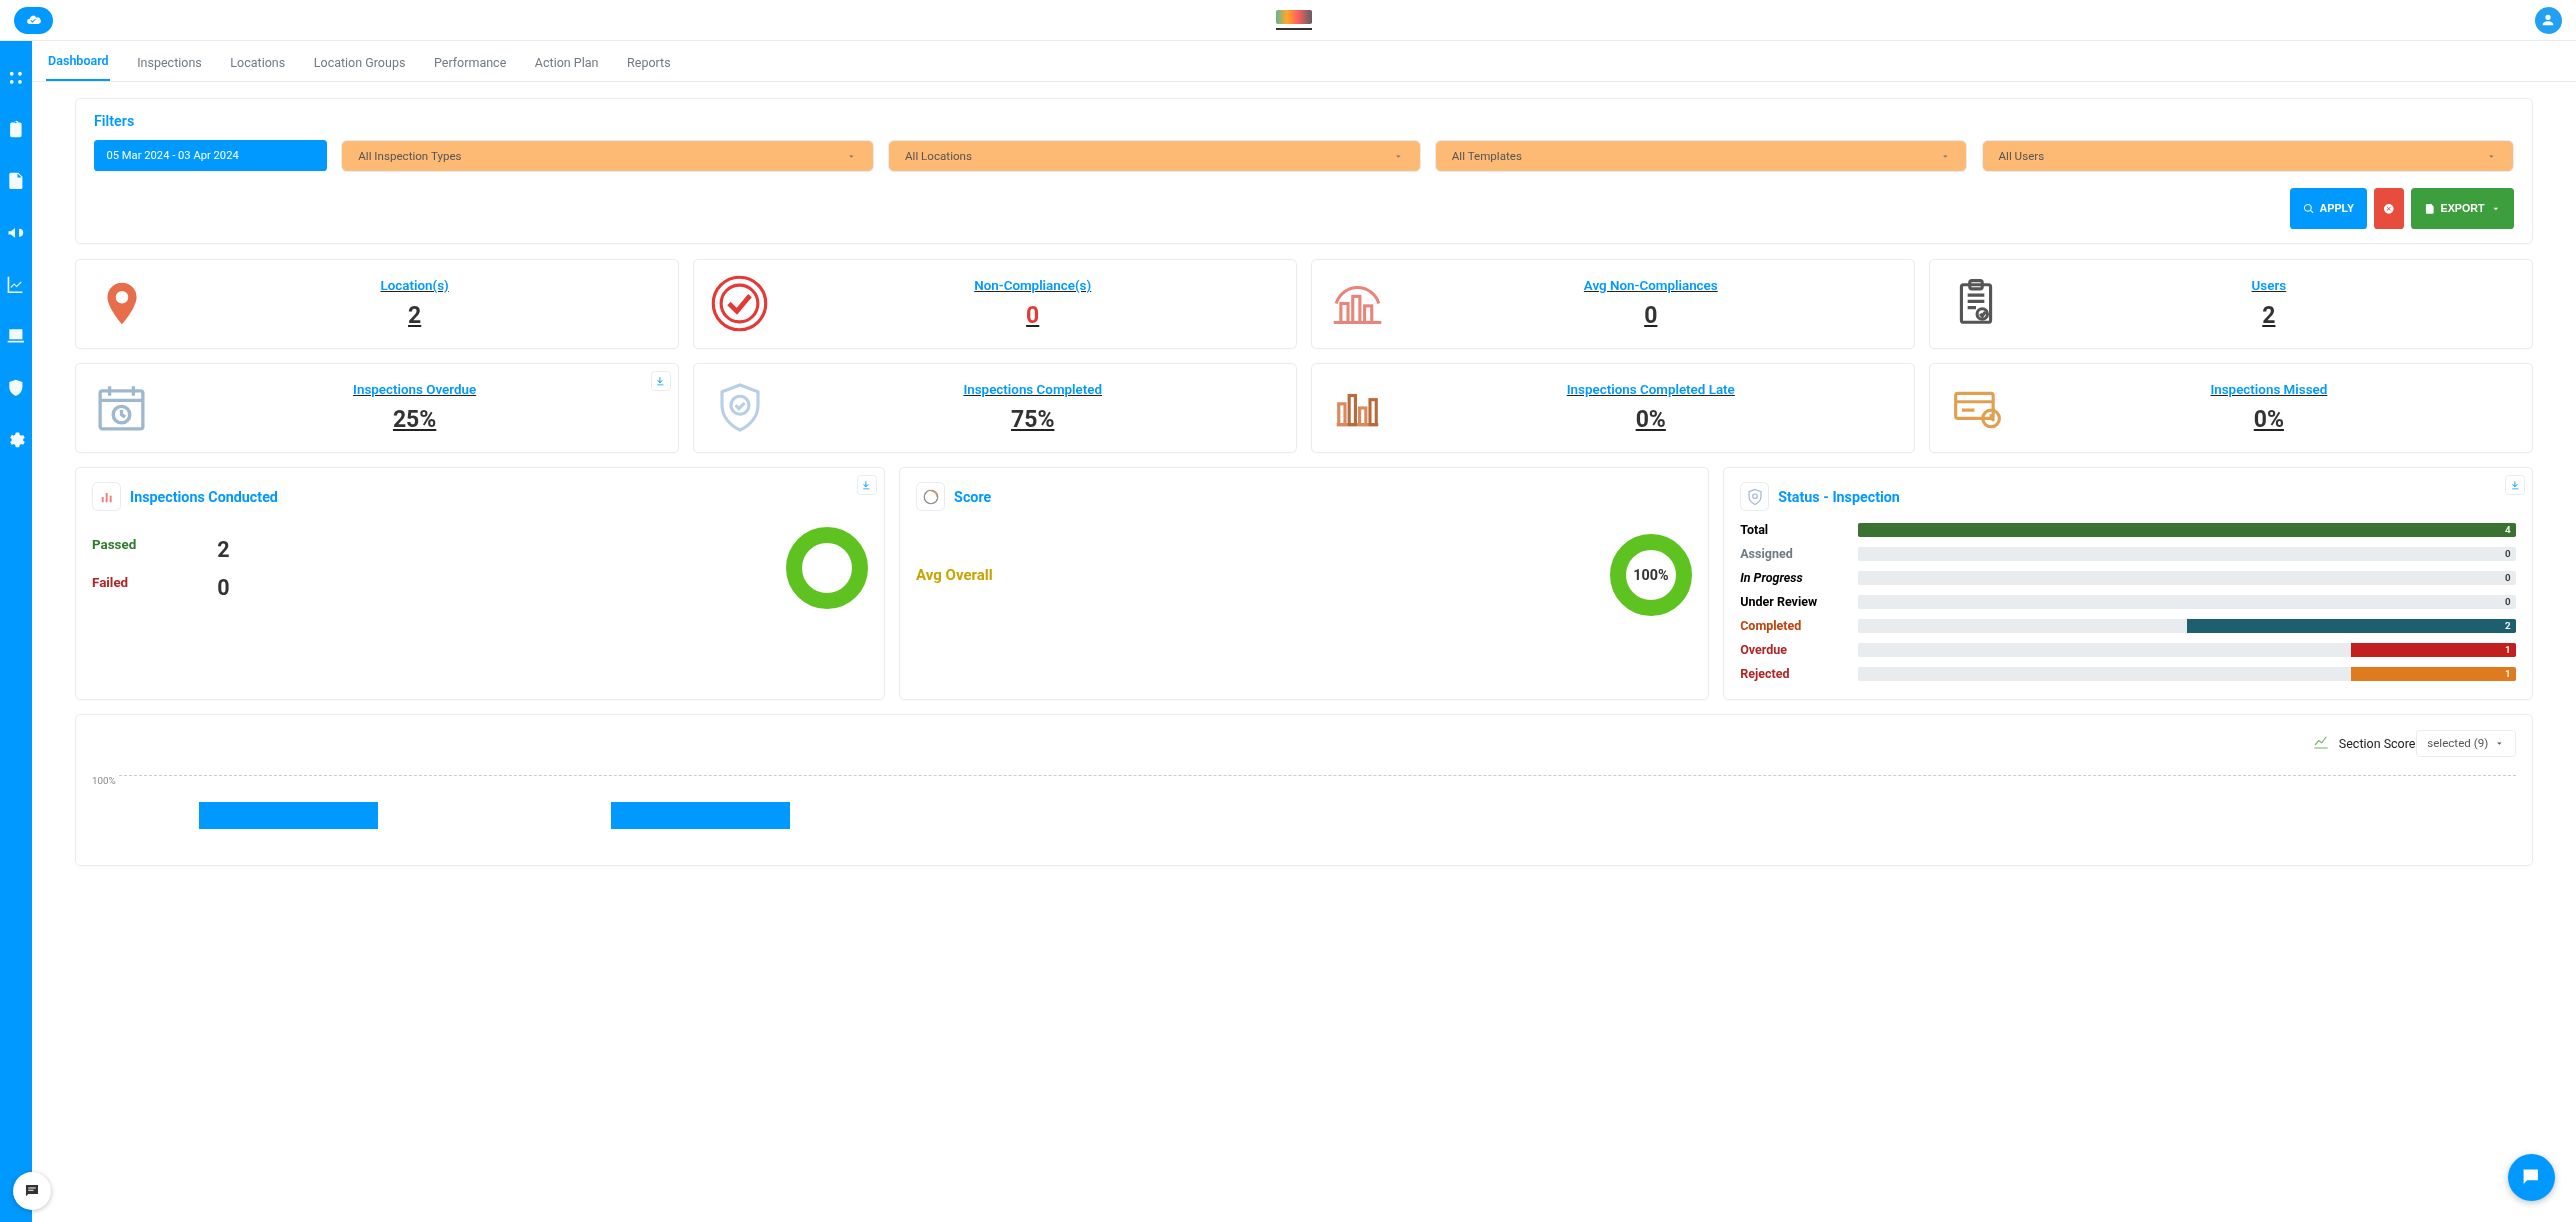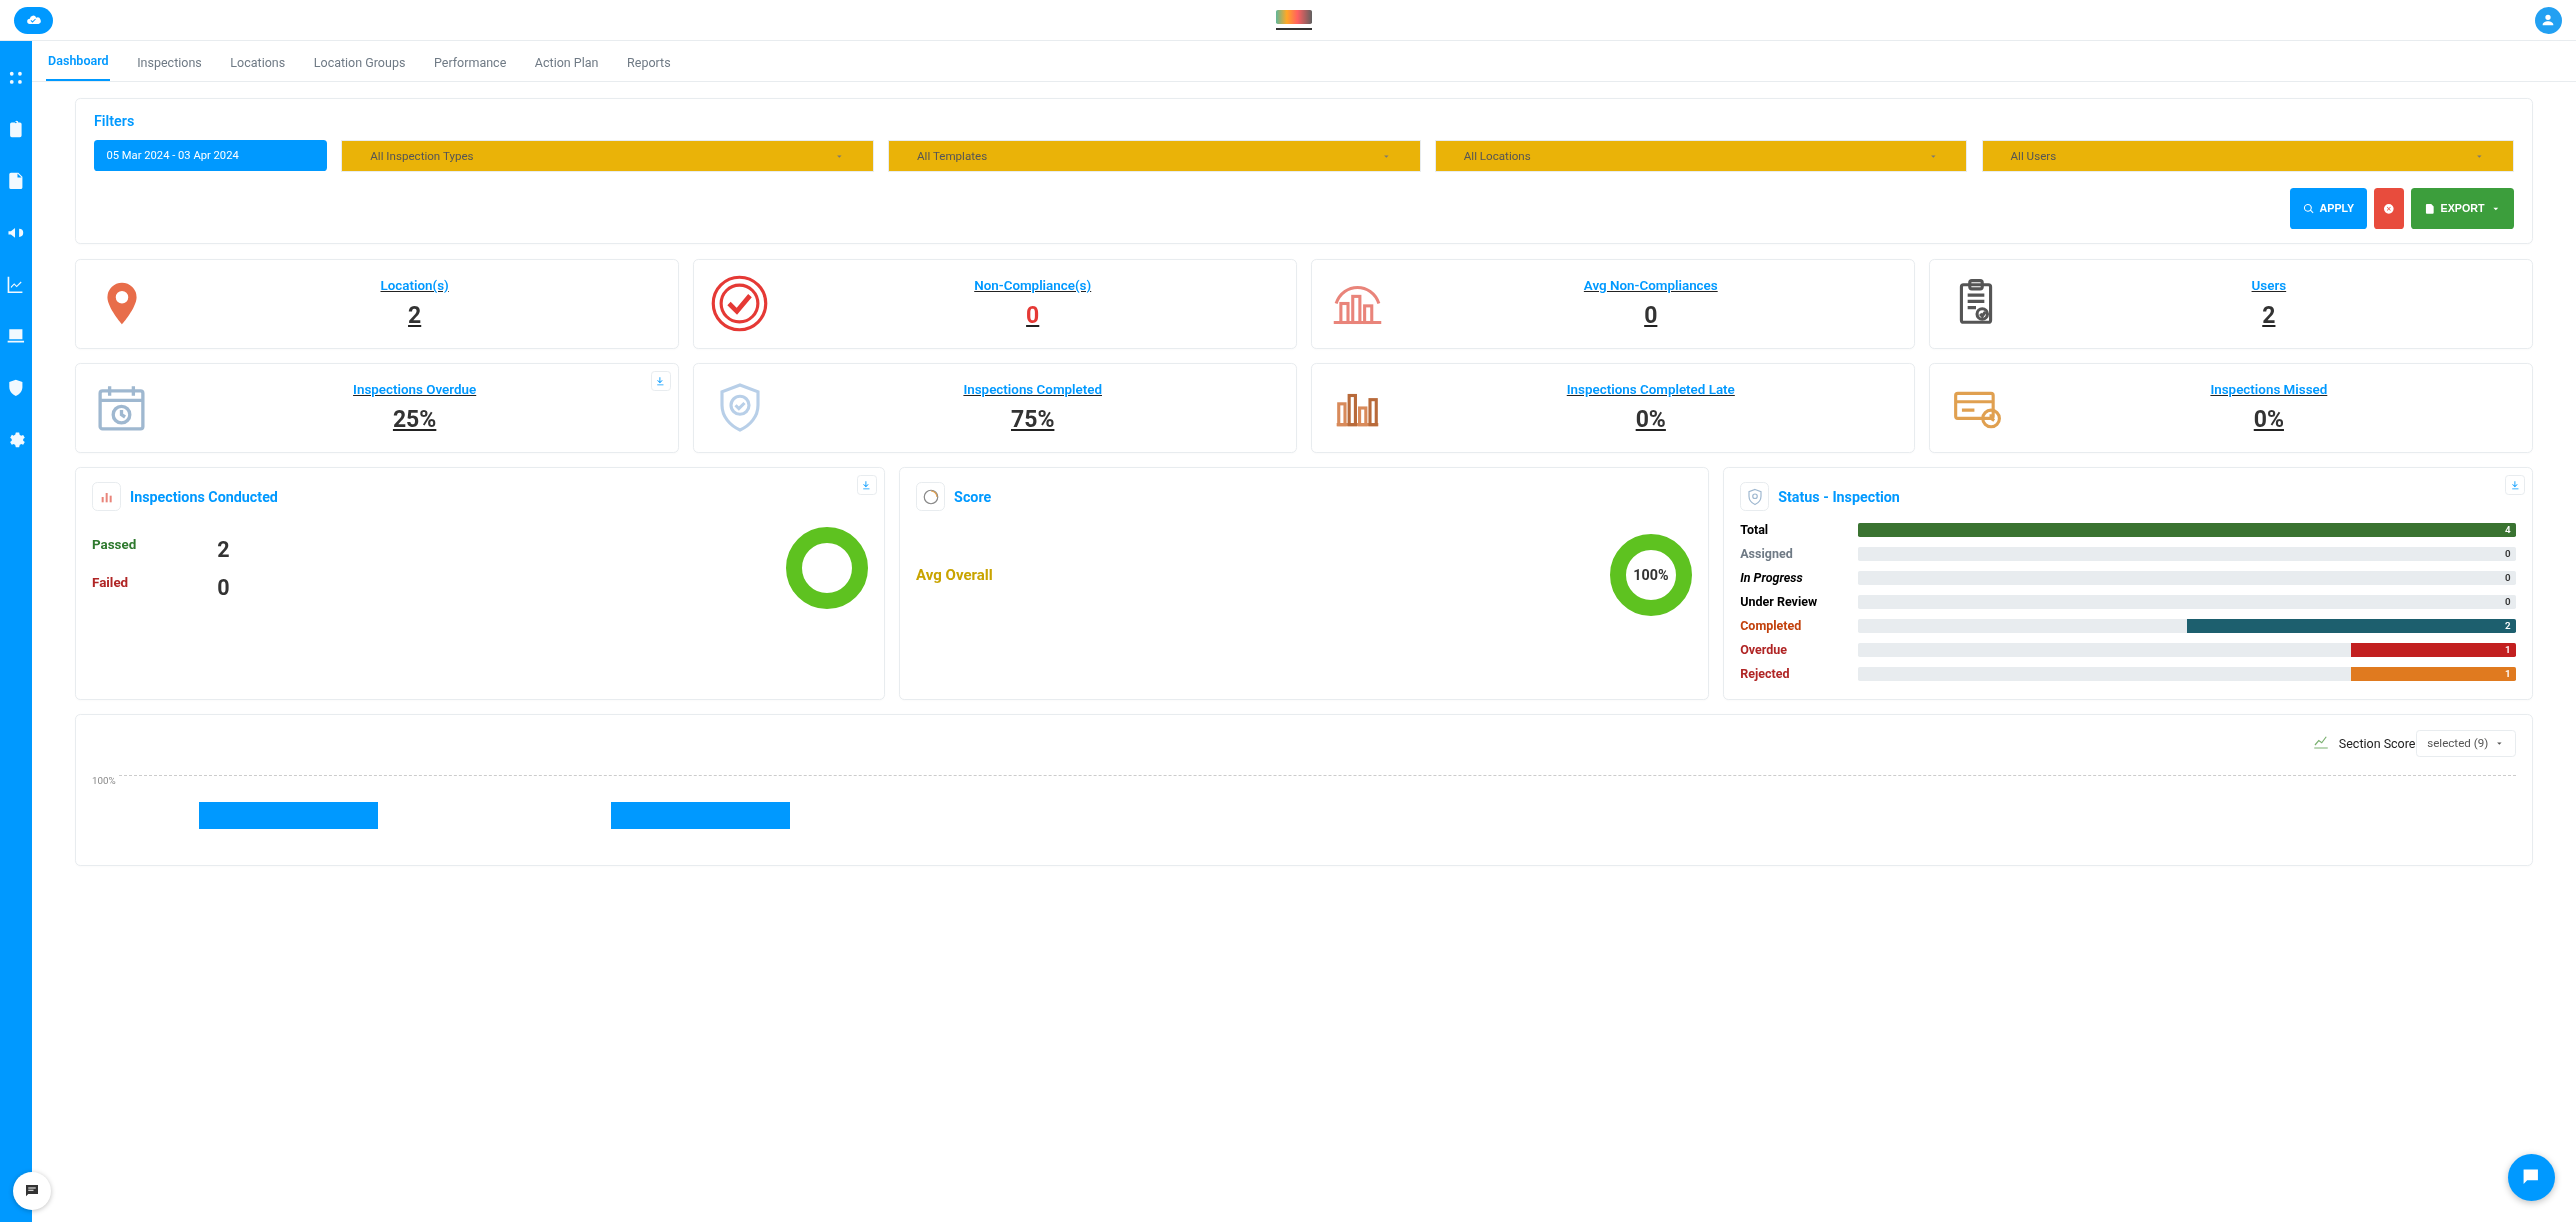--- a/index.html
+++ b/index.html
@@ -46,21 +46,21 @@
 
   
   .scroll{flex:1;overflow-y:auto;padding:16px 43px 36px 43px;}
 
   
   .card{border:0.9px solid var(--card-border);border-radius:5.4px;background:#fff;box-shadow:0 0.9px 1.8px rgba(0,0,0,.02);}
   .filters-card{padding:14.3px 18px;}
   .filters-title{color:var(--blue);font-weight:600;font-size:14.3px;margin-bottom:10.7px;}
   .filters-row{display:flex;gap:14.3px;align-items:center;}
   .date-chip{background:var(--blue);color:#fff;border-radius:3.6px;padding:9px 12.5px;font-size:11.2px;min-width:233px;}
-  .select{flex:1;border:0.9px solid var(--card-border);border-radius:0;height:32px;display:flex;align-items:center;justify-content:space-between;padding:0 28px;color:#555;font-size:11.6px;background:#eab308;cursor:pointer;}
+  .select{flex:1;border:0.9px solid var(--card-border);border-radius:6px;height:32px;display:flex;align-items:center;justify-content:space-between;padding:0 16px;color:#555;font-size:11.6px;background:#fdba74;cursor:pointer;}
   .select svg{width:10.7px;height:10.7px;fill:#777;}
   .filters-actions{display:flex;justify-content:flex-end;gap:7.2px;margin-top:16px;}
   .btn{display:inline-flex;align-items:center;gap:5.4px;border:none;border-radius:3.6px;height:41px;padding:0 12.5px;color:#fff;font-size:10.7px;font-weight:600;cursor:pointer;}
   .btn-apply{background:var(--blue);}
   .btn-cancel{background:var(--red-btn);width:30px;padding:0;justify-content:center;}
   .btn-export{background:var(--green-btn);}
   .btn svg{width:11.6px;height:11.6px;fill:#fff;}
 
   
   .grid4{display:grid;grid-template-columns:repeat(4,1fr);gap:14.3px;margin-top:14.3px;}
@@ -190,27 +190,27 @@
         <div class="filters-title">Filters</div>
         <div class="filters-row">
           <div class="date-chip">05 Mar 2024 - 03 Apr 2024</div>
           <div class="select">
             <span>All Inspection Types</span>
             <svg viewBox="0 0 24 24">
                 <path d="M7 10l5 5 5-5z"></path>
               </svg>
           </div>
           <div class="select">
+            <span>All Locations</span>
+            <svg viewBox="0 0 24 24">
+                <path d="M7 10l5 5 5-5z"></path>
+              </svg>
+          </div>
+          <div class="select">
             <span>All Templates</span>
-            <svg viewBox="0 0 24 24">
-                <path d="M7 10l5 5 5-5z"></path>
-              </svg>
-          </div>
-          <div class="select">
-            <span>All Locations</span>
             <svg viewBox="0 0 24 24">
                 <path d="M7 10l5 5 5-5z"></path>
               </svg>
           </div>
           <div class="select">
             <span>All Users</span>
             <svg viewBox="0 0 24 24">
                 <path d="M7 10l5 5 5-5z"></path>
               </svg>
           </div>

